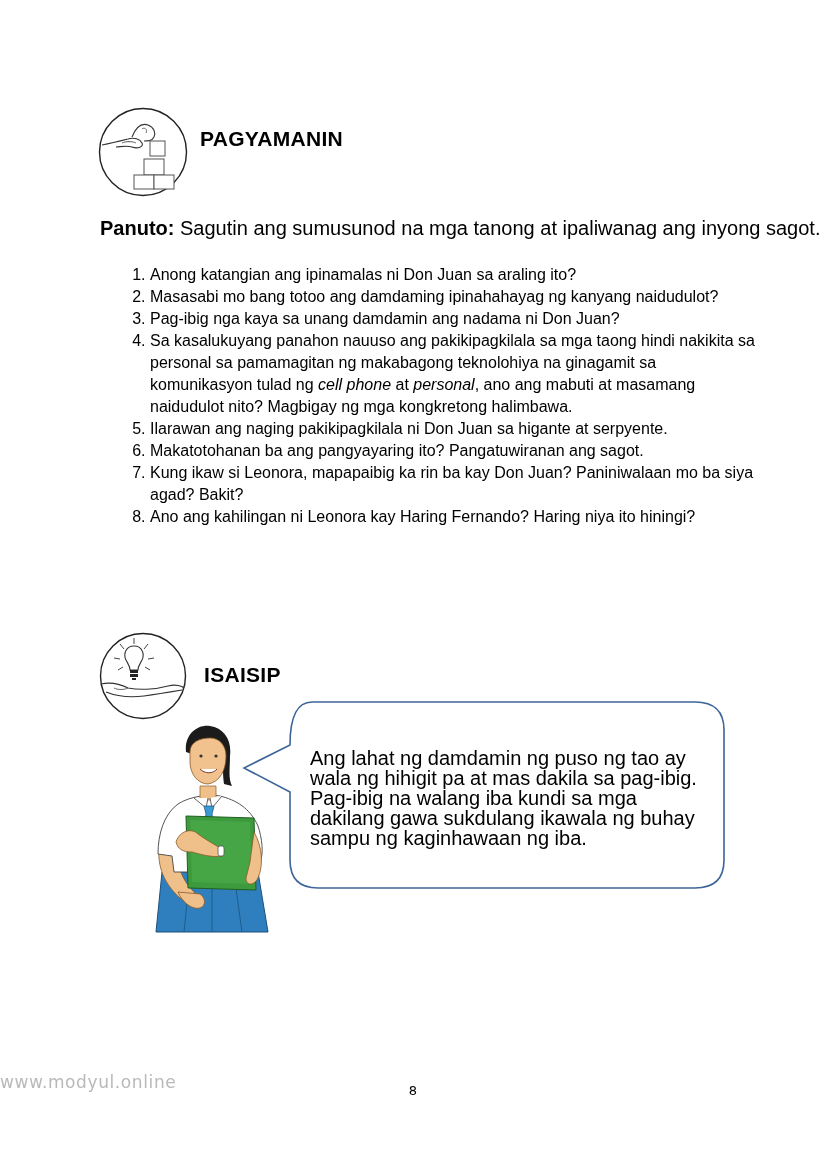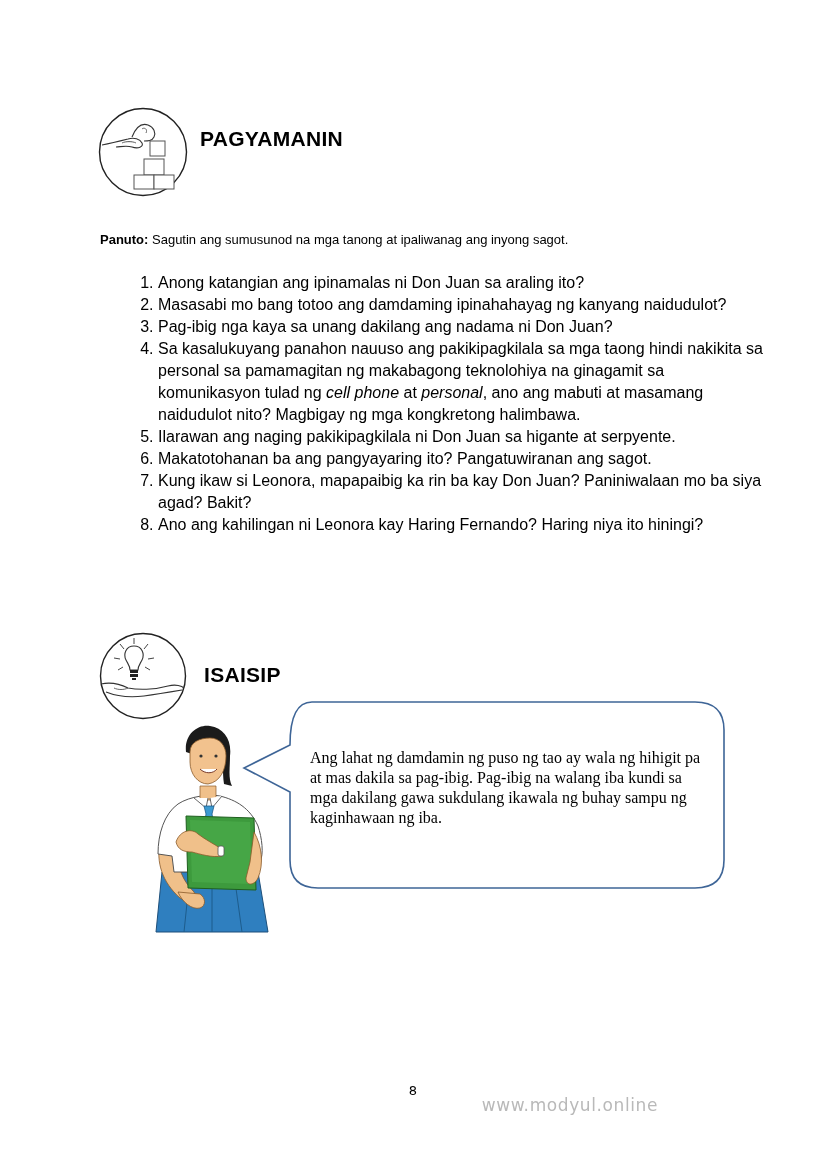--- a/index.html
+++ b/index.html
@@ -1,30 +1,30 @@
 <!DOCTYPE html>
 <html><head>
   <meta charset="utf-8">
   <style>
     html, body { margin: 0; padding: 0; background: #ffffff; }
     body { width: 826px; height: 1169px; position: relative; overflow: hidden;
            font-family: "Liberation Sans", sans-serif; color: #000; }
     .abs { position: absolute; }
     .section-icon { position: absolute; width: 90px; height: 90px; }
     .section-title { position: absolute; font-weight: bold; font-size: 21px; letter-spacing: 0.3px; }
-    .instructions { position: absolute; left: 100px; top: 229px; font-size: 13px; line-height: 22px; }
+    .instructions { position: absolute; left: 100px; top: 217px; font-size: 20px; line-height: 22px; }
     .instructions b { font-weight: bold; }
-    ol.questions { position: absolute; left: 120px; top: 264px; width: 610px; margin: 8px; padding: 0 0 0 30px;
+    ol.questions { position: absolute; left: 120px; top: 264px; width: 610px; margin: 0; padding: 0 0 0 30px;
                    font-size: 16px; line-height: 22px; }
     ol.questions li { padding-left: 0; margin: 0; }
     ol.questions li::marker { font-size: 16px; }
-    .bubble-text { position: absolute; left: 310px; top: 748px; width: 400px; font-size: 16px; line-height: 20px; font-family: Liberation Serif, serif; }
+    .bubble-text { position: absolute; left: 310px; top: 748px; width: 400px; font-size: 20px; line-height: 20px; }
     .page-number { position: absolute; left: 0; width: 826px; top: 1083px; text-align: center; font-size: 13px;
                    font-family: "DejaVu Sans", sans-serif; }
-    .watermark { position: absolute; left: 0; width: 658px; top: 1095px; text-align: right; font-size: 17px;
+    .watermark { position: absolute; left: 0; width: 658px; top: 1072px; text-align: left; font-size: 17px;
                  color: #b9b9b9; letter-spacing: 0.6px; font-family: "DejaVu Sans", sans-serif; }
   </style>
 </head>
 <body>
 
 <svg class="section-icon" style="left:98px; top:107px;" viewBox="0 0 90 90">
   <circle cx="45" cy="45" r="43.5" fill="#fff" stroke="#222" stroke-width="1.4"></circle>
 
   <path d="M4 38 C 14 36, 22 34, 30 32 C 36 30, 42 32, 44 36 C 46 40, 40 42, 34 40 C 28 38, 22 40, 18 40" fill="none" stroke="#333" stroke-width="1.1"></path>
   <path d="M34 30 C 38 20, 44 16, 50 18 C 56 20, 58 26, 56 30 C 54 34, 50 34, 46 34" fill="none" stroke="#333" stroke-width="1.1"></path>
@@ -38,21 +38,21 @@
 </svg>
 <div class="section-title" style="left:200px; top:127px;">PAGYAMANIN</div>
 
 <div class="instructions">
   <b>Panuto:</b><span> Sagutin ang sumusunod na mga tanong at ipaliwanag ang inyong sagot.</span>
 </div>
 
 <ol class="questions">
   <li><span>Anong katangian ang ipinamalas ni Don Juan sa araling ito?</span></li>
   <li><span>Masasabi mo bang totoo ang damdaming ipinahahayag ng kanyang naidudulot?</span></li>
-  <li><span>Pag-ibig nga kaya sa unang dakilang ang nadama ni Don Juan?</span></li>
+  <li><span>Pag-ibig nga kaya sa unang damdamin ang nadama ni Don Juan?</span></li>
   <li><span>Sa kasalukuyang panahon nauuso ang pakikipagkilala sa mga taong hindi nakikita sa personal sa pamamagitan ng makabagong teknolohiya na ginagamit sa komunikasyon tulad ng </span><i>cell phone</i><span> at </span><i>personal</i><span>, ano ang mabuti at masamang naidudulot nito? Magbigay ng mga kongkretong halimbawa.</span></li>
   <li><span>Ilarawan ang naging pakikipagkilala ni Don Juan sa higante at serpyente.</span></li>
   <li><span>Makatotohanan ba ang pangyayaring ito? Pangatuwiranan ang sagot.</span></li>
   <li><span>Kung ikaw si Leonora, mapapaibig ka rin ba kay Don Juan? Paniniwalaan mo ba siya agad? Bakit?</span></li>
   <li><span>Ano ang kahilingan ni Leonora kay Haring Fernando? Haring niya ito hiningi?</span></li>
 </ol>
 
 <svg class="section-icon" style="left:98px; top:632px; width:90px; height:88px;" viewBox="0 0 90 88">
   <circle cx="45" cy="44" r="42.5" fill="#fff" stroke="#222" stroke-width="1.4"></circle>
 

